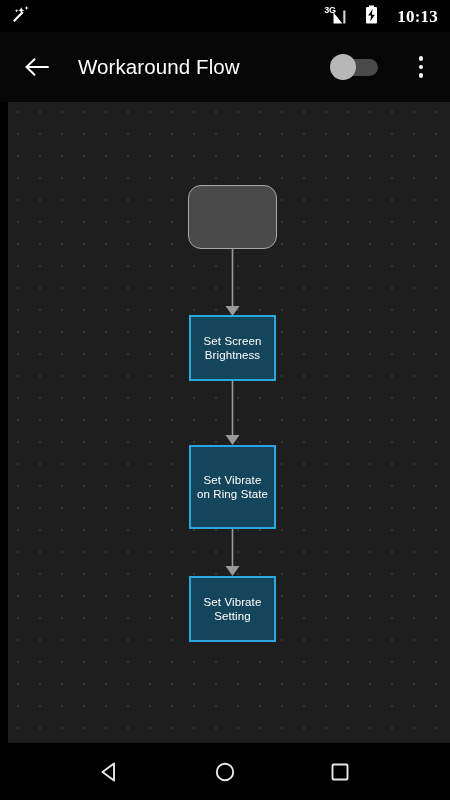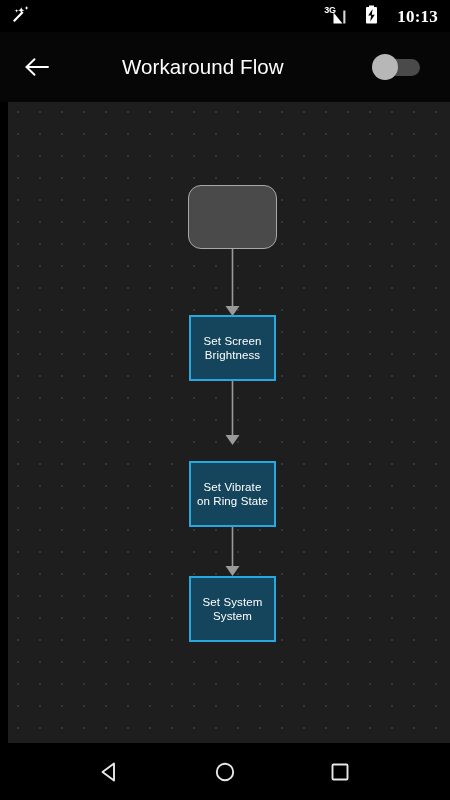--- a/index.html
+++ b/index.html
@@ -71,21 +71,20 @@
   
   #toolbar {
     position: absolute;
     left: 0; top: 32px;
     width: 450px; height: 70px;
     background: #060606;
     display: flex;
     align-items: center;
     box-sizing: border-box;
     padding: 0 14px 0 22px;
-    gap: 44px;
   }
   #back-button {
     width: 30px; height: 30px;
     display: flex; align-items: center; justify-content: center;
     flex: 0 0 auto;
     cursor: pointer;
   }
   #toolbar-title {
     color: #ffffff;
     font-size: 20.5px;
@@ -279,26 +278,26 @@
     </svg>
 
     <div class="node node-start" style="left:180px; top:83px; width:89px; height:64px;">
       <span class="node-label"></span>
     </div>
 
     <div class="node node-action" style="left:181px; top:213px; width:87px; height:66px;">
       <span class="node-label">Set Screen Brightness</span>
     </div>
 
-    <div class="node node-action" style="left:181px; top:343px; width:87px; height:66px;margin-top:16px;">
+    <div class="node node-action" style="left:181px; top:343px; width:87px; height:84px;">
       <span class="node-label">Set Vibrate on Ring State</span>
     </div>
 
     <div class="node node-action" style="left:181px; top:474px; width:87px; height:66px;">
-      <span class="node-label">Set System System</span>
+      <span class="node-label">Set Vibrate Setting</span>
     </div>
 
   </div>
 
   <div id="nav-bar">
     <div class="nav-btn">
       <svg width="26" height="26" viewBox="0 0 26 26">
         <path d="M17 4.5 L17 21.5 L5.5 13 Z" fill="none" stroke="#e8e8e8" stroke-width="1.9" stroke-linejoin="round"></path>
       </svg>
     </div>

